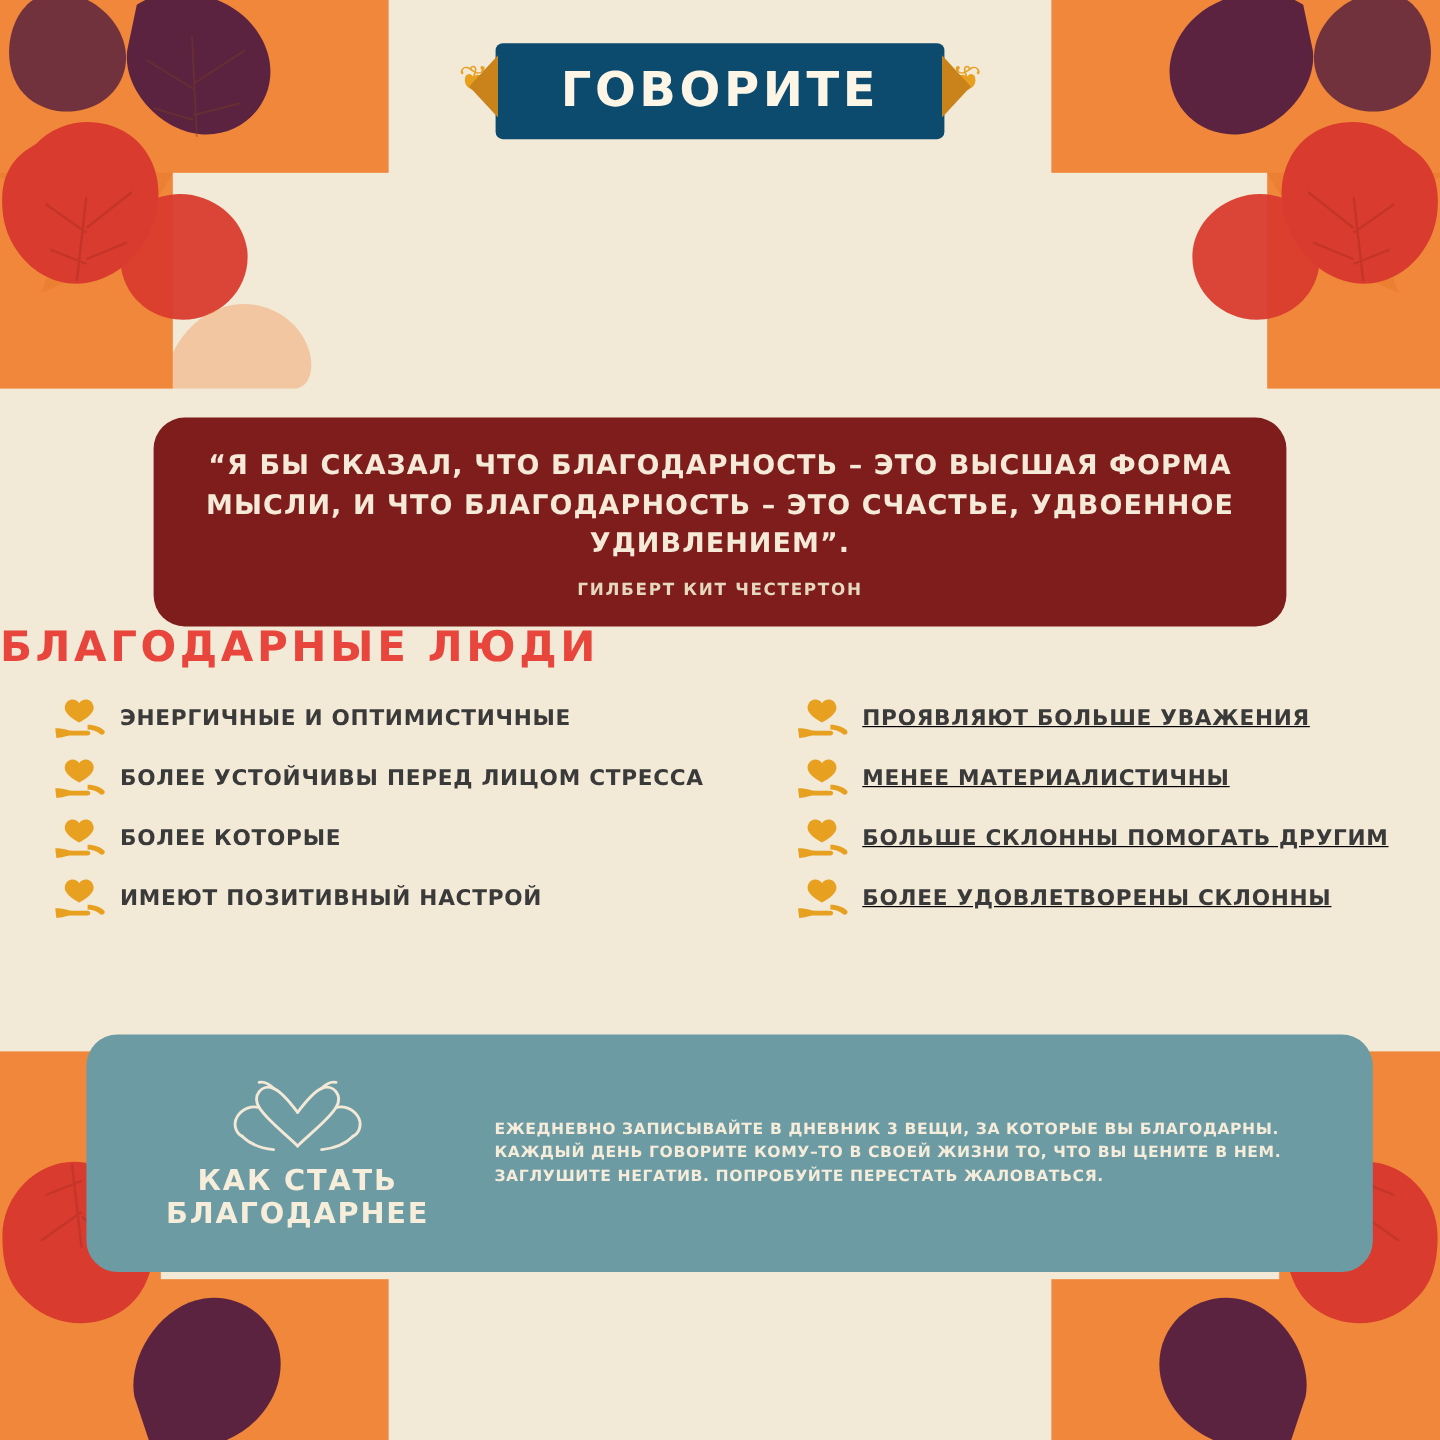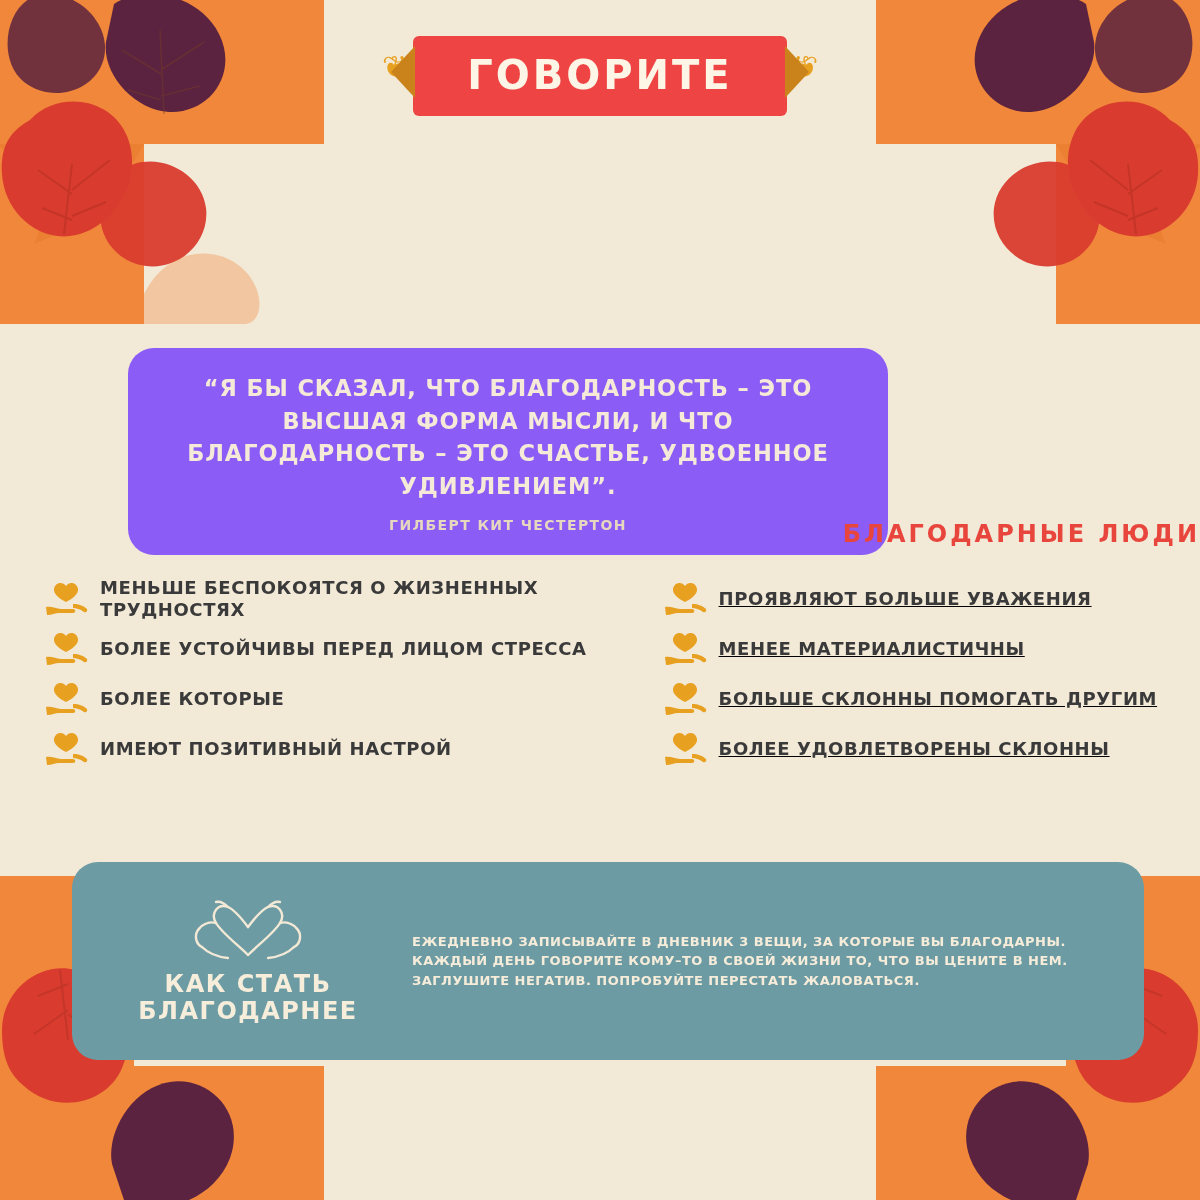--- a/index.html
+++ b/index.html
@@ -39,21 +39,21 @@
     position: absolute;
     top: 36px;
     left: 0;
     width: 100%;
     display: flex;
     justify-content: center;
     align-items: center;
   }
   .ribbon {
     position: relative;
-    background: #ef4444;
+    background: #0c4a6e;
     color: #fdf6e6;
     font-size: 40px;
     font-weight: bold;
     letter-spacing: 3px;
     padding: 16px 54px 18px;
     border-radius: 6px;
     text-align: center;
     font-family: "DejaVu Sans", sans-serif;
   }
   .ribbon::before, .ribbon::after {
@@ -90,22 +90,22 @@
     letter-spacing: 4px;
     line-height: 1;
     text-shadow: 2px 2px 0 rgba(92,40,24,.25);
   }
 
   
   .quote-box {
     position: absolute;
     top: 348px;
     left: 128px;
-    width: 760px;
-    background: #8b5cf6;
+    width: 944px;
+    background: #7f1d1d;
     border-radius: 26px;
     padding: 24px 34px 22px;
     box-sizing: border-box;
     text-align: center;
   }
   .quote-text {
     color: #f5ead7;
     font-family: "DejaVu Sans", sans-serif;
     font-weight: bold;
     font-size: 22.5px;
@@ -120,25 +120,25 @@
     font-size: 14px;
     letter-spacing: 1.4px;
   }
 
   
   .section-heading {
     position: absolute;
     top: 520px;
     left: 0;
     width: 100%;
-    text-align: right;
+    text-align: left;
     color: #e8453c;
     font-family: "DejaVu Sans", sans-serif;
     font-weight: bold;
-    font-size: 24px;
+    font-size: 35px;
     letter-spacing: 3px;
   }
 
   
   .traits {
     position: absolute;
     top: 575px;
     left: 40px;
     width: 1120px;
     display: flex;
@@ -306,31 +306,31 @@
     <div class="quote-text">“Я БЫ СКАЗАЛ, ЧТО БЛАГОДАРНОСТЬ – ЭТО ВЫСШАЯ ФОРМА МЫСЛИ, И ЧТО БЛАГОДАРНОСТЬ – ЭТО СЧАСТЬЕ, УДВОЕННОЕ УДИВЛЕНИЕМ”.</div>
     <div class="quote-author">ГИЛБЕРТ КИТ ЧЕСТЕРТОН</div>
   </div>
 
   <div class="section-heading">БЛАГОДАРНЫЕ ЛЮДИ</div>
 
   <div class="traits">
 
     <div class="traits-col left">
 
-
-      <div class="trait">
-        <span class="trait-icon">
-          <svg viewBox="0 0 46 38" xmlns="http://www.w3.org/2000/svg">
-            <path d="M23 6 C20 1 12 2 11 9 C10.2 14 17 19 23 22 C29 19 35.8 14 35 9 C34 2 26 1 23 6 Z" fill="#e8a020"></path>
-            <path d="M3 27 C9 26 13 29 18 29 L30 29 C33 29 33 33 30 33 L16 33 C12 33 9 35 4 35 Z" fill="#e8a020"></path>
-            <path d="M30 24 C36 24 41 26 44 29 C45 31 43 33 41 32 C37 29 33 28 30 28 Z" fill="#e8a020"></path>
-          </svg>
-        </span>
-        <span class="trait-label">МЕНЬШЕ БЕСПОКОЯТСЯ О ЖИЗНЕННЫХ ТРУДНОСТЯХ</span>
-      </div>
+      <div class="trait">
+        <span class="trait-icon">
+          <svg viewBox="0 0 46 38" xmlns="http://www.w3.org/2000/svg">
+            <path d="M23 6 C20 1 12 2 11 9 C10.2 14 17 19 23 22 C29 19 35.8 14 35 9 C34 2 26 1 23 6 Z" fill="#e8a020"></path>
+            <path d="M3 27 C9 26 13 29 18 29 L30 29 C33 29 33 33 30 33 L16 33 C12 33 9 35 4 35 Z" fill="#e8a020"></path>
+            <path d="M30 24 C36 24 41 26 44 29 C45 31 43 33 41 32 C37 29 33 28 30 28 Z" fill="#e8a020"></path>
+          </svg>
+        </span>
+        <span class="trait-label">ЭНЕРГИЧНЫЕ И ОПТИМИСТИЧНЫЕ</span>
+      </div>
+
 
       <div class="trait">
         <span class="trait-icon">
           <svg viewBox="0 0 46 38" xmlns="http://www.w3.org/2000/svg">
             <path d="M23 6 C20 1 12 2 11 9 C10.2 14 17 19 23 22 C29 19 35.8 14 35 9 C34 2 26 1 23 6 Z" fill="#e8a020"></path>
             <path d="M3 27 C9 26 13 29 18 29 L30 29 C33 29 33 33 30 33 L16 33 C12 33 9 35 4 35 Z" fill="#e8a020"></path>
             <path d="M30 24 C36 24 41 26 44 29 C45 31 43 33 41 32 C37 29 33 28 30 28 Z" fill="#e8a020"></path>
           </svg>
         </span>
         <span class="trait-label">БОЛЕЕ УСТОЙЧИВЫ ПЕРЕД ЛИЦОМ СТРЕССА</span>

